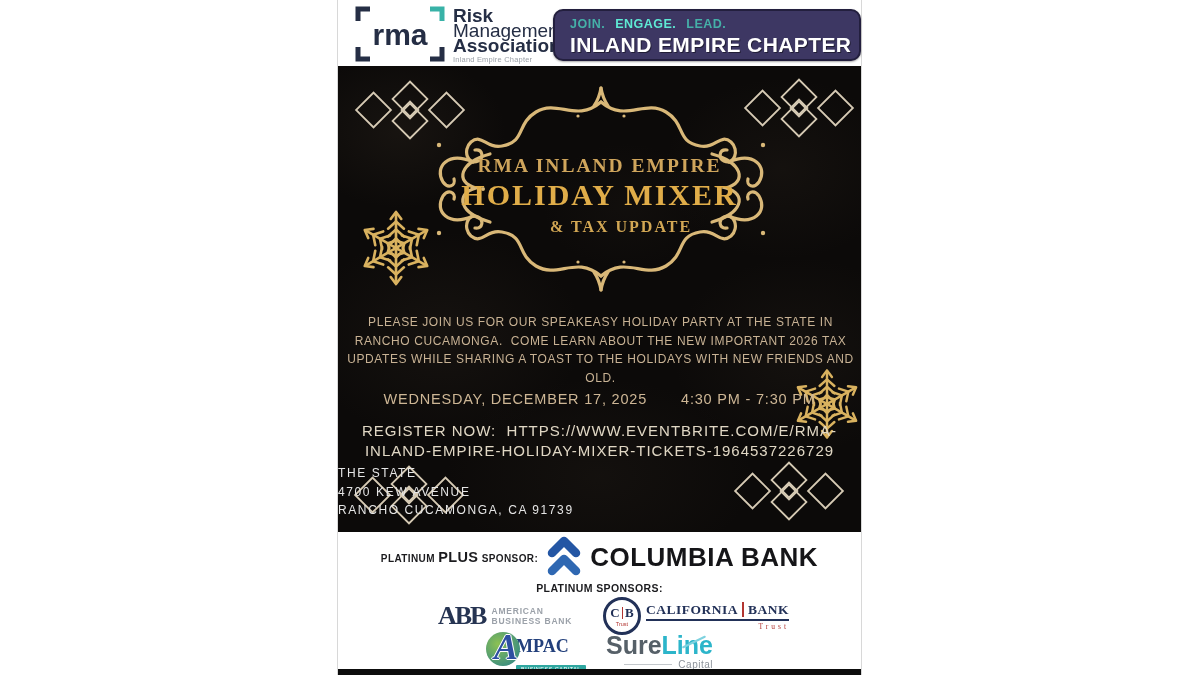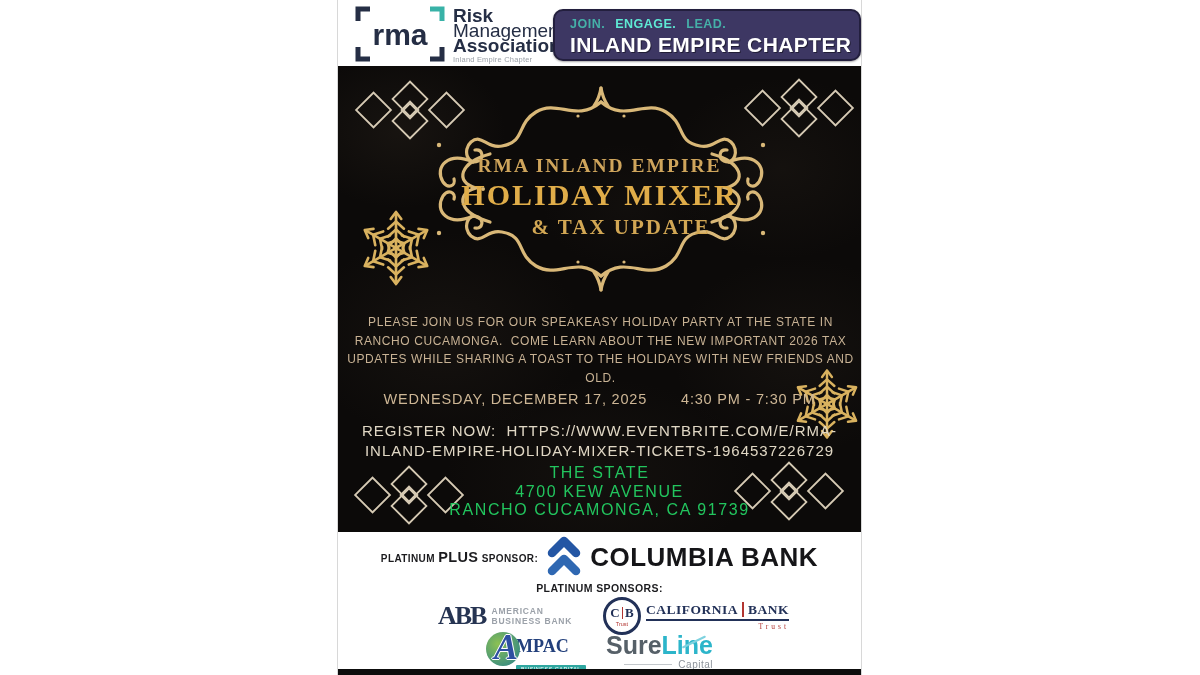--- a/index.html
+++ b/index.html
@@ -44,37 +44,37 @@
   .cluster.tr { left:402px; top:11px; }
   .cluster.bl { left:12px;  top:398px; }
   .cluster.br { left:392px; top:394px; }
 
   .frame { position:absolute; left:88px; top:20px; width:350px; height:206px; }
 
   .title-block { position:absolute; left:0; top:88px; width:100%; text-align:center;
                  font-family:"Liberation Serif", serif; }
   .title-top  { font-size:19.5px; font-weight:bold; color:#cfa55c; letter-spacing:2px; line-height:24px; }
   .title-main { font-size:30px;   font-weight:bold; color:#e0ad49; letter-spacing:2px; line-height:34px; }
-  .title-sub  { font-size:21px; font-weight:bold; color:#d2a754; letter-spacing:2px; line-height:24px; margin-top:3px;padding-left:43px; }
+  .title-sub  { font-size:16px; font-weight:bold; color:#d2a754; letter-spacing:2px; line-height:24px; margin-top:3px;padding-left:43px; }
 
   .flake { position:absolute; }
   .flake.left  { left:14px;  top:138px; width:88px; height:88px; }
   .flake.right { left:448px; top:297px; width:82px; height:82px; }
 
   .descr { position:absolute; left:6px; top:247px; width:513px; text-align:center;
            font-size:12px; letter-spacing:0.6px; color:#c8b294; line-height:18.5px; }
 
   .when { position:absolute; left:0; top:325px; width:100%; display:flex; justify-content:center; gap:34px;
           font-size:14.5px; letter-spacing:0.8px; color:#cdb695; }
 
   .register { position:absolute; left:0; top:355px; width:100%; text-align:center;
               font-size:15px; letter-spacing:1px; color:#e0d7c4; line-height:19.5px; }
 
-  .venue { position:absolute; left:0; top:398px; width:100%; text-align:center;
-           font-size:16px; letter-spacing:1.6px; color:#22c55e; line-height:18.5px; }
+  .venue { position:absolute; left:0; top:398px; width:100%; 
+           font-size:12px; letter-spacing:1.6px; color:#e5e5e5; line-height:18.5px; }
 
   
   .sponsors { position:absolute; left:0; top:532px; width:100%; height:137px; background:#ffffff; }
   .plus-row { position:absolute; left:0; top:4px; width:100%; display:flex; align-items:center; justify-content:center; gap:8px; }
   .plus-label { font-size:10px; font-weight:bold; color:#1b1b1e; letter-spacing:0.4px; }
   .plus-label .big { font-size:14.5px; }
   .columbia-name { font-size:26px; font-weight:bold; color:#151518; letter-spacing:0.5px; }
 
   .plat-label { position:absolute; left:0; top:50px; width:100%; text-align:center;
                 font-size:10.5px; font-weight:bold; color:#1b1b1e; letter-spacing:0.4px; }

